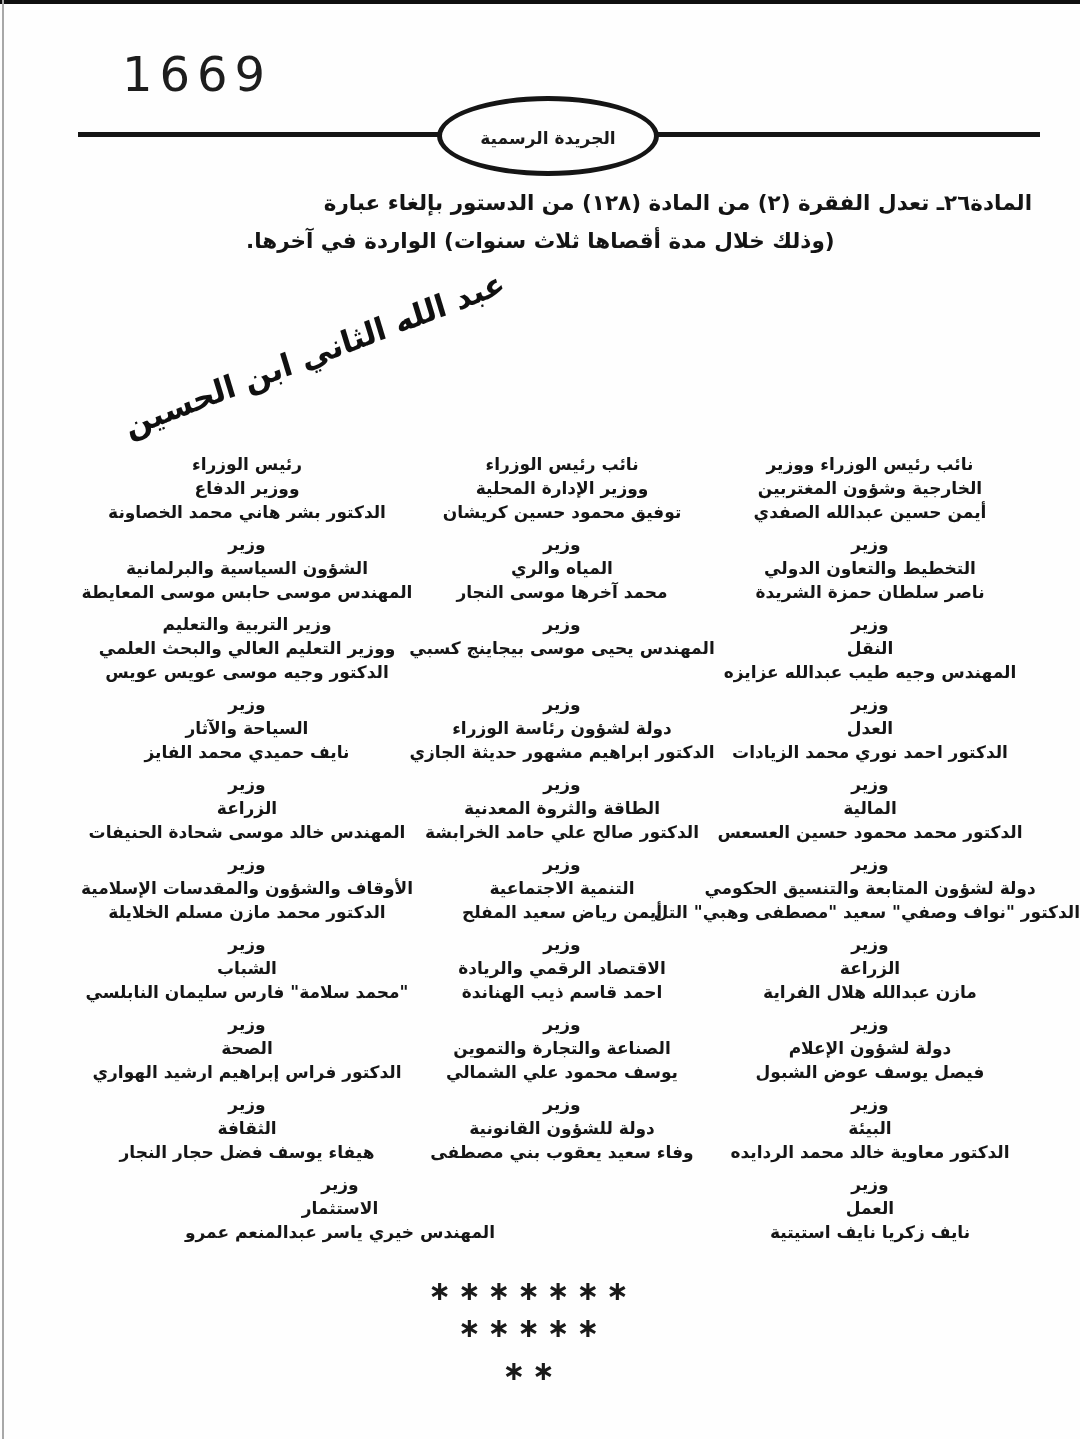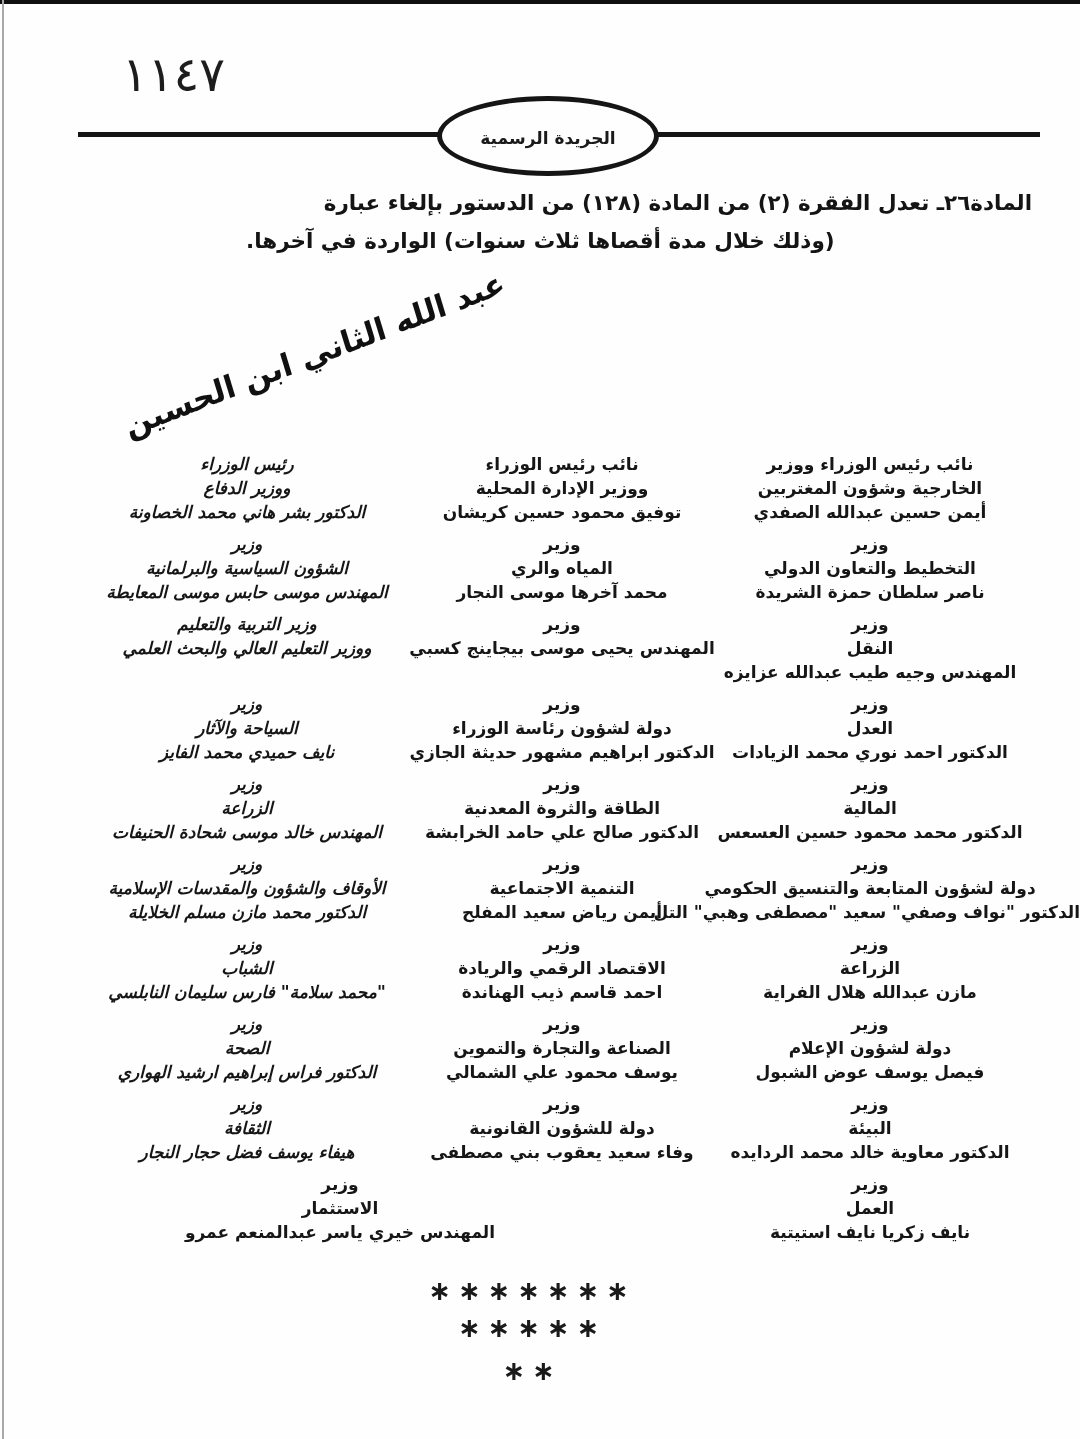--- a/index.html
+++ b/index.html
@@ -50,21 +50,21 @@
     left:112px;top:336px;
     font-size:31px;font-weight:bold;color:#101010;
     direction:rtl;white-space:nowrap;
     transform:rotate(-21deg) skewX(-4deg);
     transform-origin:center center;
   }
   
   .cabinet-col{top:452px;width:420px;}
   #col-right{left:660px;}
   #col-center{left:352px;}
-  #col-left{left:37px;font-style:italic;}
+  #col-left{left:37px;}
   .entry{
     height:80px;
     text-align:center;
     direction:rtl;
   }
   .entry .line{
     font-size:17px;font-weight:bold;
     line-height:24px;
     white-space:nowrap;
     color:#161616;
@@ -85,21 +85,21 @@
   #separator-1{top:1277px;}
   #separator-2{top:1314px;}
   #separator-3{top:1357px;}
 </style>
 </head>
 <body>
 
 <div id="top-edge" class="abs"></div>
 <div id="left-edge" class="abs"></div>
 
-<div id="page-number" class="abs">١١٤٧</div>
+<div id="page-number" class="abs">1669</div>
 
 <div id="masthead-rule" class="abs"></div>
 <div id="masthead-oval" class="abs">
   <span id="masthead-title">الجريدة الرسمية</span>
 </div>
 
 <div>
   <div id="article-line-1" class="abs article-line">المادة٢٦ـ تعدل الفقرة (٢) من المادة (١٢٨) من الدستور بإلغاء عبارة</div>
   <div id="article-line-2" class="abs article-line">(وذلك خلال مدة أقصاها ثلاث سنوات) الواردة في آخرها.</div>
 </div>
@@ -211,20 +211,21 @@
       <div class="line">الدكتور بشر هاني محمد الخصاونة</div>
     </div>
     <div class="entry">
       <div class="line">وزير</div>
       <div class="line">الشؤون السياسية والبرلمانية</div>
       <div class="line">المهندس موسى حابس موسى المعايطة</div>
     </div>
     <div class="entry">
       <div class="line">وزير التربية والتعليم</div>
       <div class="line">ووزير التعليم العالي والبحث العلمي</div>
+      <div class="line">الدكتور وجيه موسى عويس عويس</div>
     </div>
     <div class="entry">
       <div class="line">وزير</div>
       <div class="line">السياحة والآثار</div>
       <div class="line">نايف حميدي محمد الفايز</div>
     </div>
     <div class="entry">
       <div class="line">وزير</div>
       <div class="line">الزراعة</div>
       <div class="line">المهندس خالد موسى شحادة الحنيفات</div>

